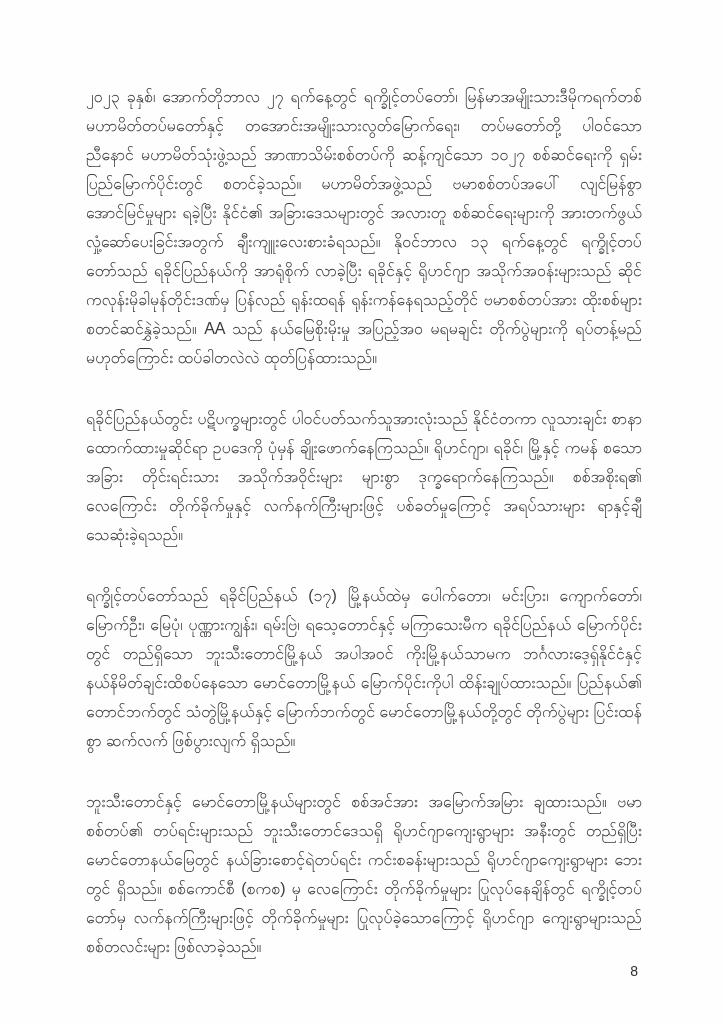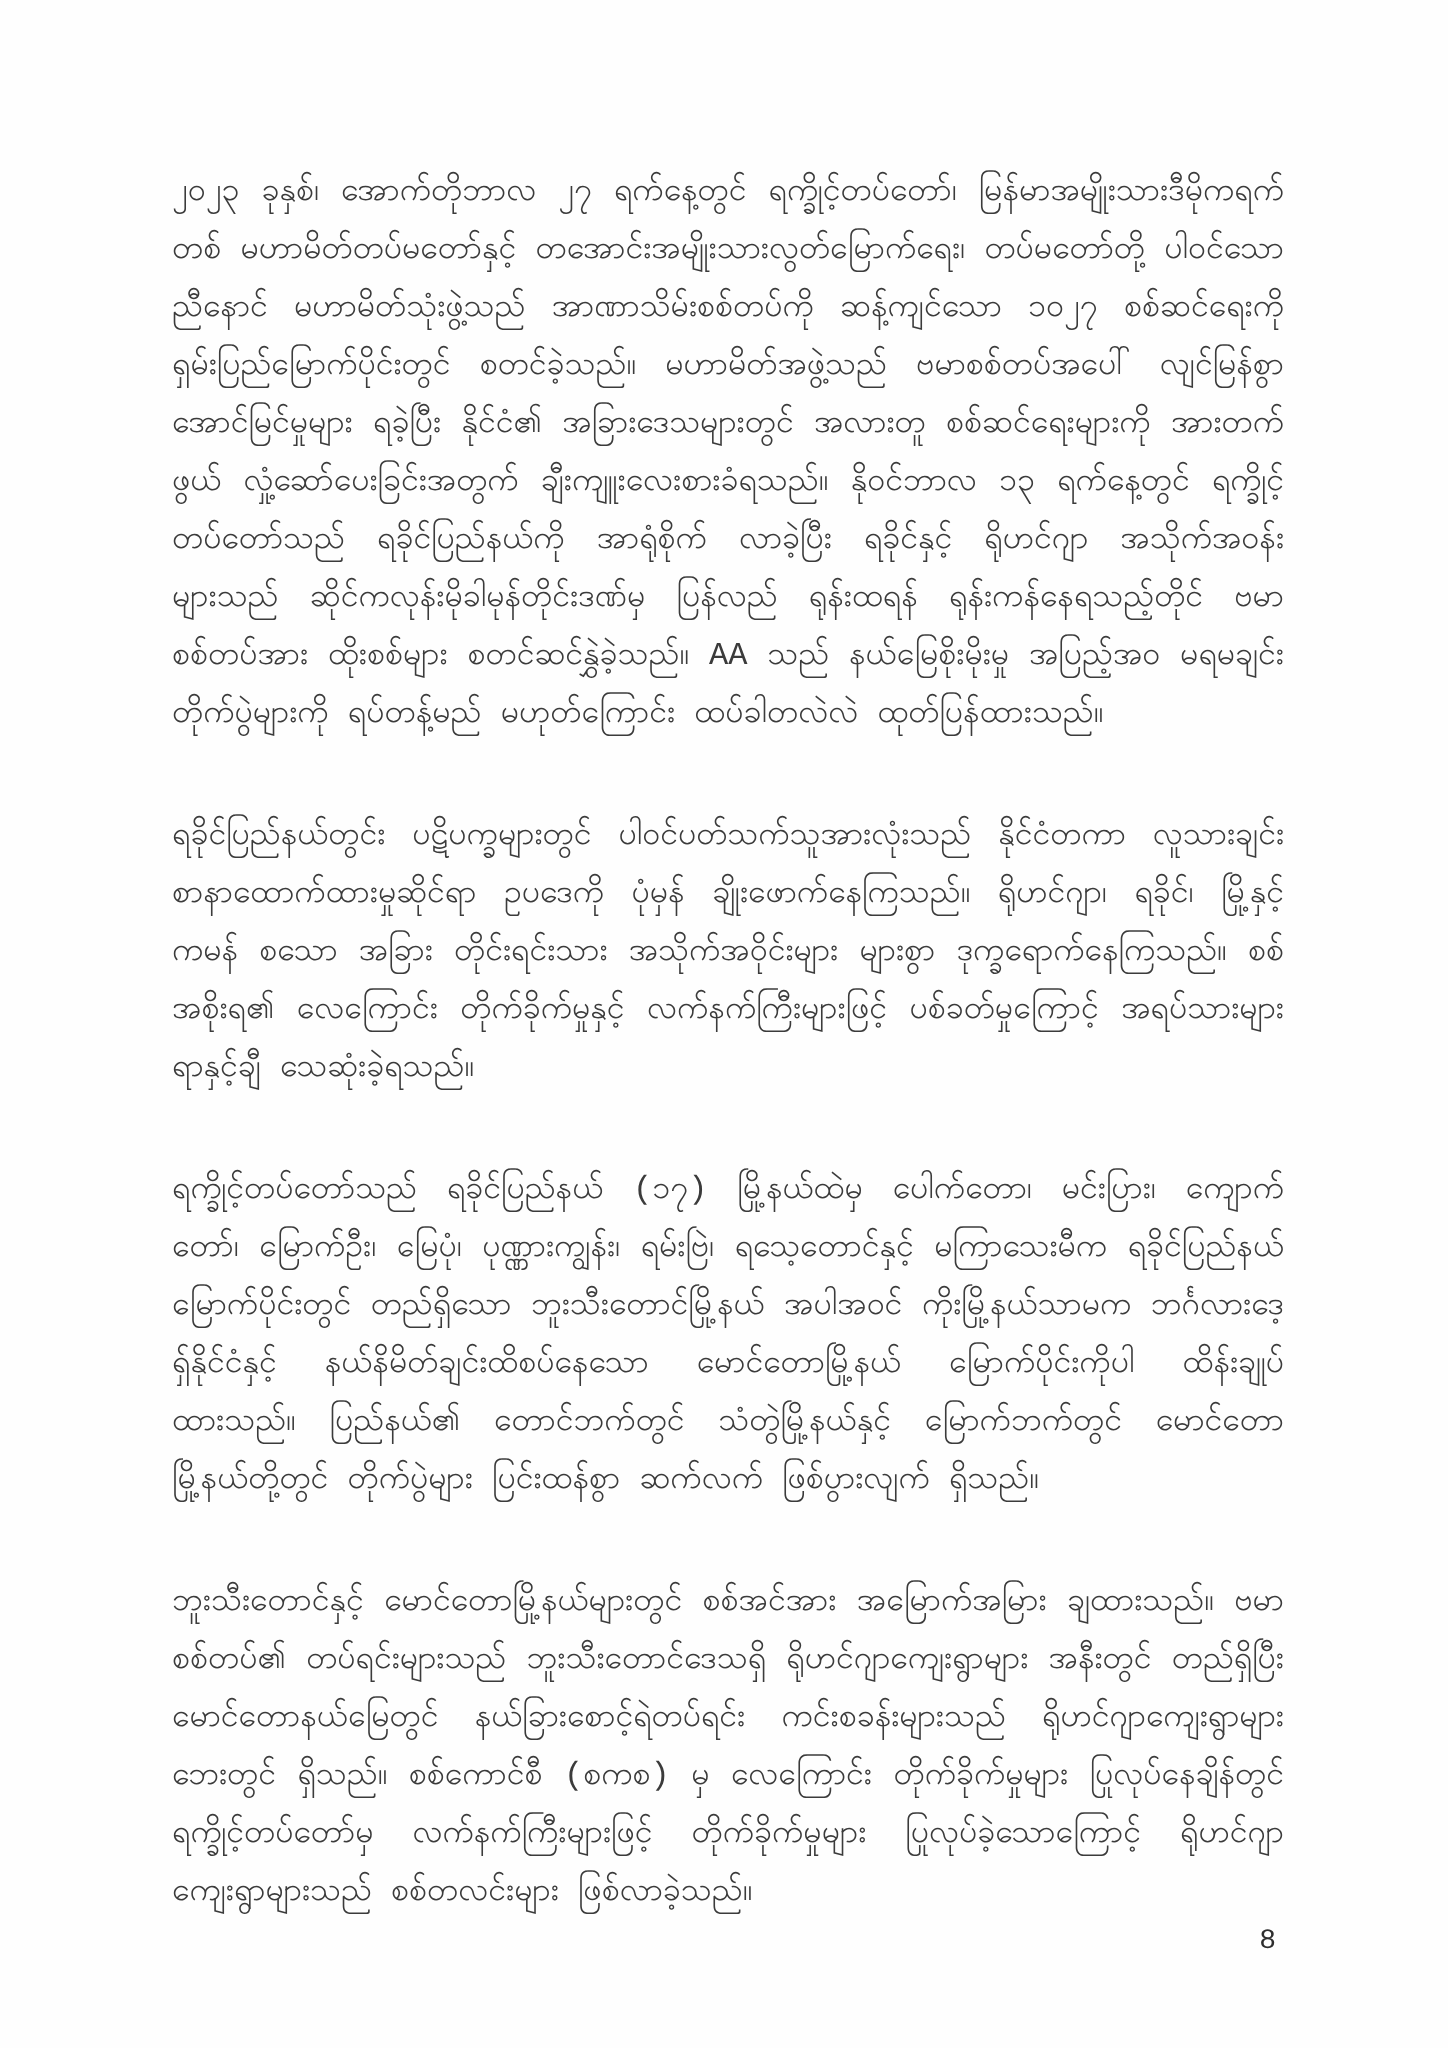--- a/index.html
+++ b/index.html
@@ -6,21 +6,21 @@
     margin: 0;
     padding: 0;
     background: #e9e9e9;
   }
   .page {
     position: relative;
     width: 724px;
     height: 1024px;
     margin: 0 auto;
     background: #fefefe;
-    font-family: Liberation Mono, monospace;
+    font-family: Liberation Sans, sans-serif;
     overflow: hidden;
   }
   .body-text {
     position: absolute;
     left: 86px;
     top: 82px;
     width: 556px;
     color: #3b3b3b;
     font-size: 16px;
     line-height: 29px;

